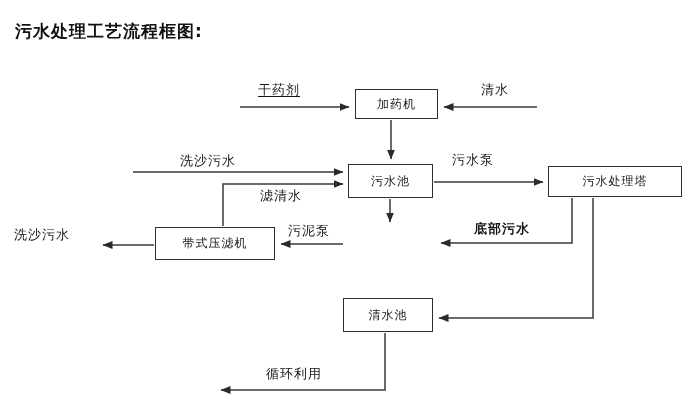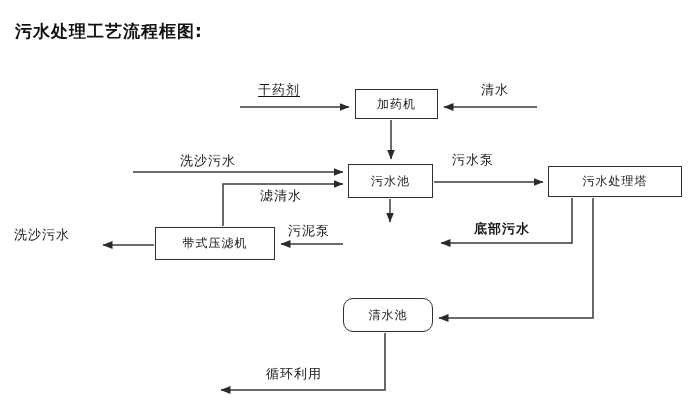--- a/index.html
+++ b/index.html
@@ -58,21 +58,21 @@
       <path d="M154 245 H103" marker-end="url(#arr)"></path>
       <path d="M593 198 V318 H439" marker-end="url(#arr)"></path>
       <path d="M385 333 V390 H221" marker-end="url(#arr)"></path>
     </g>
   </svg>
 
   <div class="node" style="left:355px; top:89px;  width:83px;  height:30px;">加药机</div>
   <div class="node" style="left:348px; top:164px; width:85px;  height:34px;">污水池</div>
   <div class="node" style="left:548px; top:166px; width:134px; height:31px;">污水处理塔</div>
   <div class="node" style="left:155px; top:227px; width:120px; height:33px;">带式压滤机</div>
-  <div class="node" style="left:343px; top:298px; width:90px;  height:34px;border-radius:10px;">清水池</div>
+  <div class="node" style="left:343px; top:298px; width:90px;  height:34px;">清水池</div>
 
   <div class="lbl u" style="left:258px; top:83px;">干药剂</div>
   <div class="lbl" style="left:481px; top:83px;">清水</div>
   <div class="lbl" style="left:180px; top:154px;">洗沙污水</div>
   <div class="lbl" style="left:452px; top:153px;">污水泵</div>
   <div class="lbl" style="left:260px; top:189px;">滤清水</div>
   <div class="lbl" style="left:288px; top:224px;text-align:right;">污泥泵</div>
   <div class="lbl" style="left:474px; top:222px;font-weight:bold;">底部污水</div>
   <div class="lbl" style="left:14px;  top:228px;">洗沙污水</div>
   <div class="lbl" style="left:266px; top:367px;">循环利用</div>

